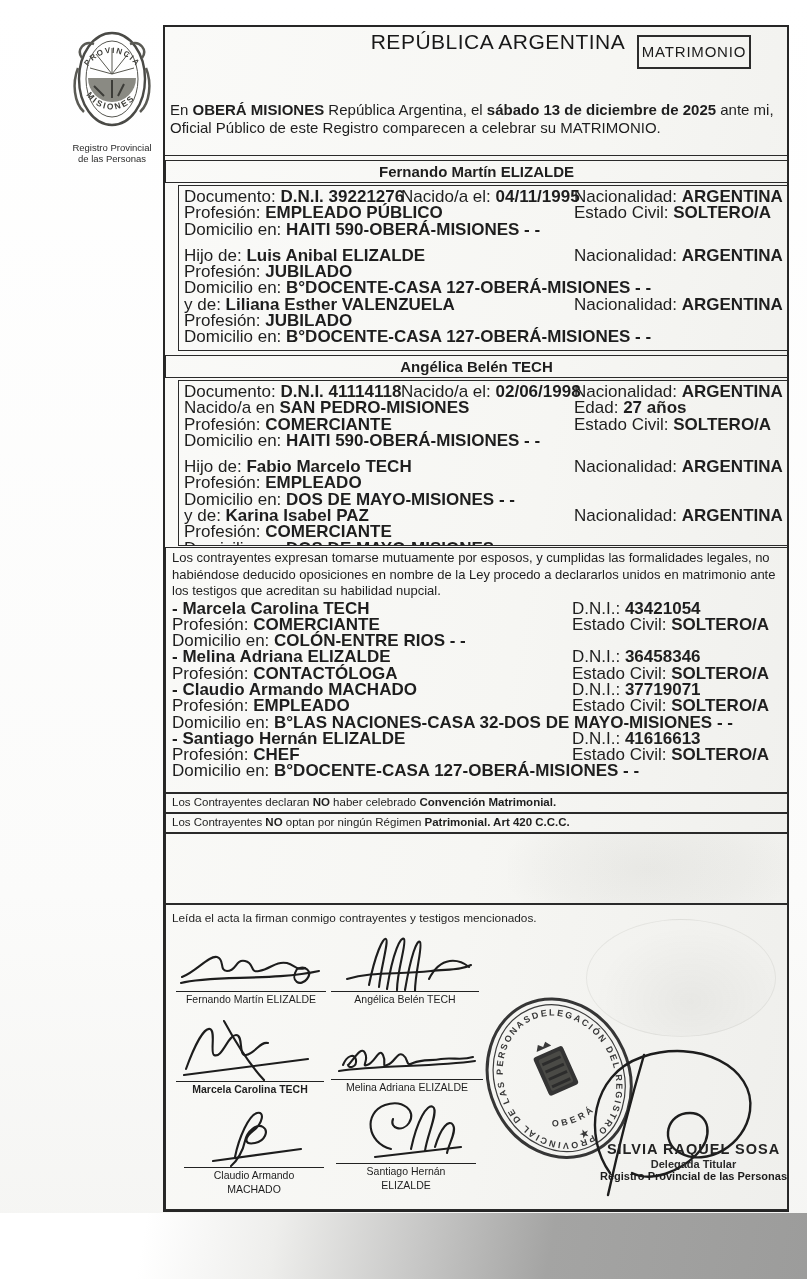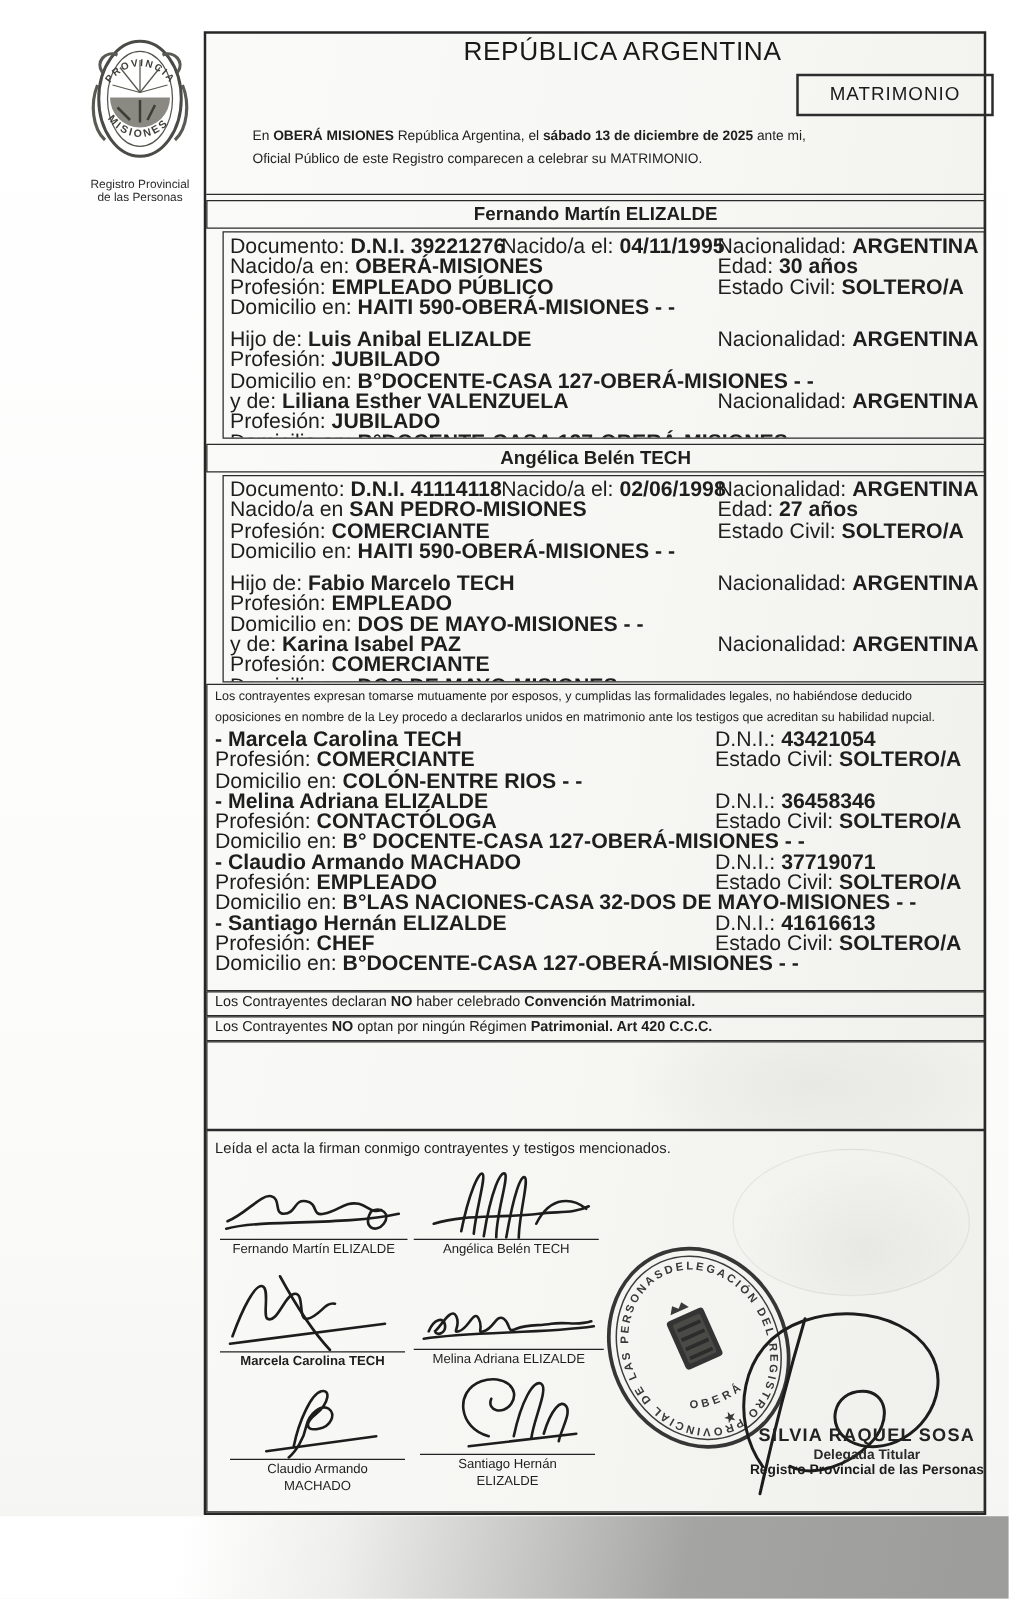--- a/index.html
+++ b/index.html
@@ -31,43 +31,43 @@
   .doc-title { text-align:center; font-size:21px; letter-spacing:.5px; padding-top:3px; color:#191919;margin-left:44px; }
   
   .folio-table { position:absolute; left:20px; top:31px; border-collapse:collapse; }
   .folio-table td {
     border:1.4px solid #2a2a2a; text-align:center; font-size:12px;
   }
   .folio-table tr.vals td { height:23px; font-weight:600; }
   .folio-table tr.labs td { height:15px; font-size:9.5px; letter-spacing:.3px; }
   .c0{width:47px}.c1{width:42px}.c2{width:47px}.c3{width:44px}.c4{width:46px}
   .act-type-box {
-    position:absolute; left:472px; top:32px; width:158px; height:34px;
+    position:absolute; left:472px; top:8px; width:114px; height:34px;
     border:2px solid #2c2c2c; text-align:center; line-height:30px;
     font-size:15px; letter-spacing:.8px; color:#1b1b1b;
   }
-  .intro { position:absolute; left:5px; right:4px; top:74px; font-size:11px; line-height:17.5px;margin-left:32px; }
+  .intro { position:absolute; left:5px; right:4px; top:74px; font-size:15px; line-height:17.5px; }
   
   .name-strip { text-align:center; font-weight:700; font-size:15px; line-height:21px; }
   .strip0 { top:133px; height:23px; }
   .strip1 { top:328px; height:23px; }
   
   .det0 { top:158px; height:166px; }
   .det1 { top:353px; height:166px; }
   .det-pad { padding:3px 0 0 0; }
   .row { position:relative; padding-left:5px; padding-right:4px; font-size:17px; line-height:16.3px; min-height:16.3px; white-space:nowrap; }
   .box:not(.inset) .row { padding-left:6px; }
   .col-mid { position:absolute; left:222px; top:0; }
   .col-right { position:absolute; left:395px; top:0; }
   .box:not(.inset) .col-right { left:406px;text-align:center; }
   .gap { height:10px; }
   .v { font-weight:700; }
   
   .wit-box { top:520px; height:246px; }
-  .decl-par { padding:2px 2px 1px 6px; font-size:10px; line-height:16.5px; white-space:normal; }
+  .decl-par { padding:2px 2px 1px 6px; font-size:13px; line-height:16.5px; white-space:normal; }
   
   .clause0 { top:766px; height:20px; }
   .clause1 { top:786px; height:20px; }
   .clause-row { font-size:11.5px; line-height:17px; padding-left:6px; }
   
   .empty-box { top:806px; height:71px; }
   .empty-mark { position:absolute; left:55%; top:-40%; width:45%; height:180%;
     background:radial-gradient(ellipse at center, rgba(90,90,80,.07) 0%, rgba(90,90,80,.03) 50%, transparent 75%); }
   
   .sig-box { top:877px; height:306px; }
@@ -148,24 +148,20 @@
   <div class="box name-strip strip0">Fernando Martín ELIZALDE</div>
 
   <div class="box inset det0">
     <div class="det-pad">
       <div class="row">
         <span>Documento: </span><span class="v">D.N.I. 39221276</span>
         <span class="col-mid"><span>Nacido/a el: </span><span class="v">04/11/1995</span></span>
         <span class="col-right"><span>Nacionalidad: </span><span class="v">ARGENTINA</span></span>
       </div>
       <div class="row">
-        <span>Nacido/a en: </span><span class="v">OBERÁ-MISIONES</span>
-        <span class="col-right"><span>Edad: </span><span class="v">30 años</span></span>
-      </div>
-      <div class="row">
         <span>Profesión: </span><span class="v">EMPLEADO PÚBLICO</span>
         <span class="col-right"><span>Estado Civil: </span><span class="v">SOLTERO/A</span></span>
       </div>
       <div class="row">
         <span>Domicilio en: </span><span class="v">HAITI 590-OBERÁ-MISIONES - -</span>
       </div>
       <div class="gap"></div>
       <div class="row">
         <span>Hijo de: </span><span class="v">Luis Anibal ELIZALDE</span>
         <span class="col-right"><span>Nacionalidad: </span><span class="v">ARGENTINA</span></span>
@@ -248,23 +244,20 @@
       <span>Domicilio en: </span><span class="v">COLÓN-ENTRE RIOS - -</span>
     </div>
 
     <div class="row">
       <span class="v">- Melina Adriana ELIZALDE</span>
       <span class="col-right"><span>D.N.I.: </span><span class="v">36458346</span></span>
     </div>
     <div class="row">
       <span>Profesión: </span><span class="v">CONTACTÓLOGA</span>
       <span class="col-right"><span>Estado Civil: </span><span class="v">SOLTERO/A</span></span>
-    </div>
-    <div class="row">
-      <span>Domicilio en: </span><span class="v">B° DOCENTE-CASA 127-OBERÁ-MISIONES - -</span>
     </div>
 
     <div class="row">
       <span class="v">- Claudio Armando MACHADO</span>
       <span class="col-right"><span>D.N.I.: </span><span class="v">37719071</span></span>
     </div>
     <div class="row">
       <span>Profesión: </span><span class="v">EMPLEADO</span>
       <span class="col-right"><span>Estado Civil: </span><span class="v">SOLTERO/A</span></span>
     </div>

